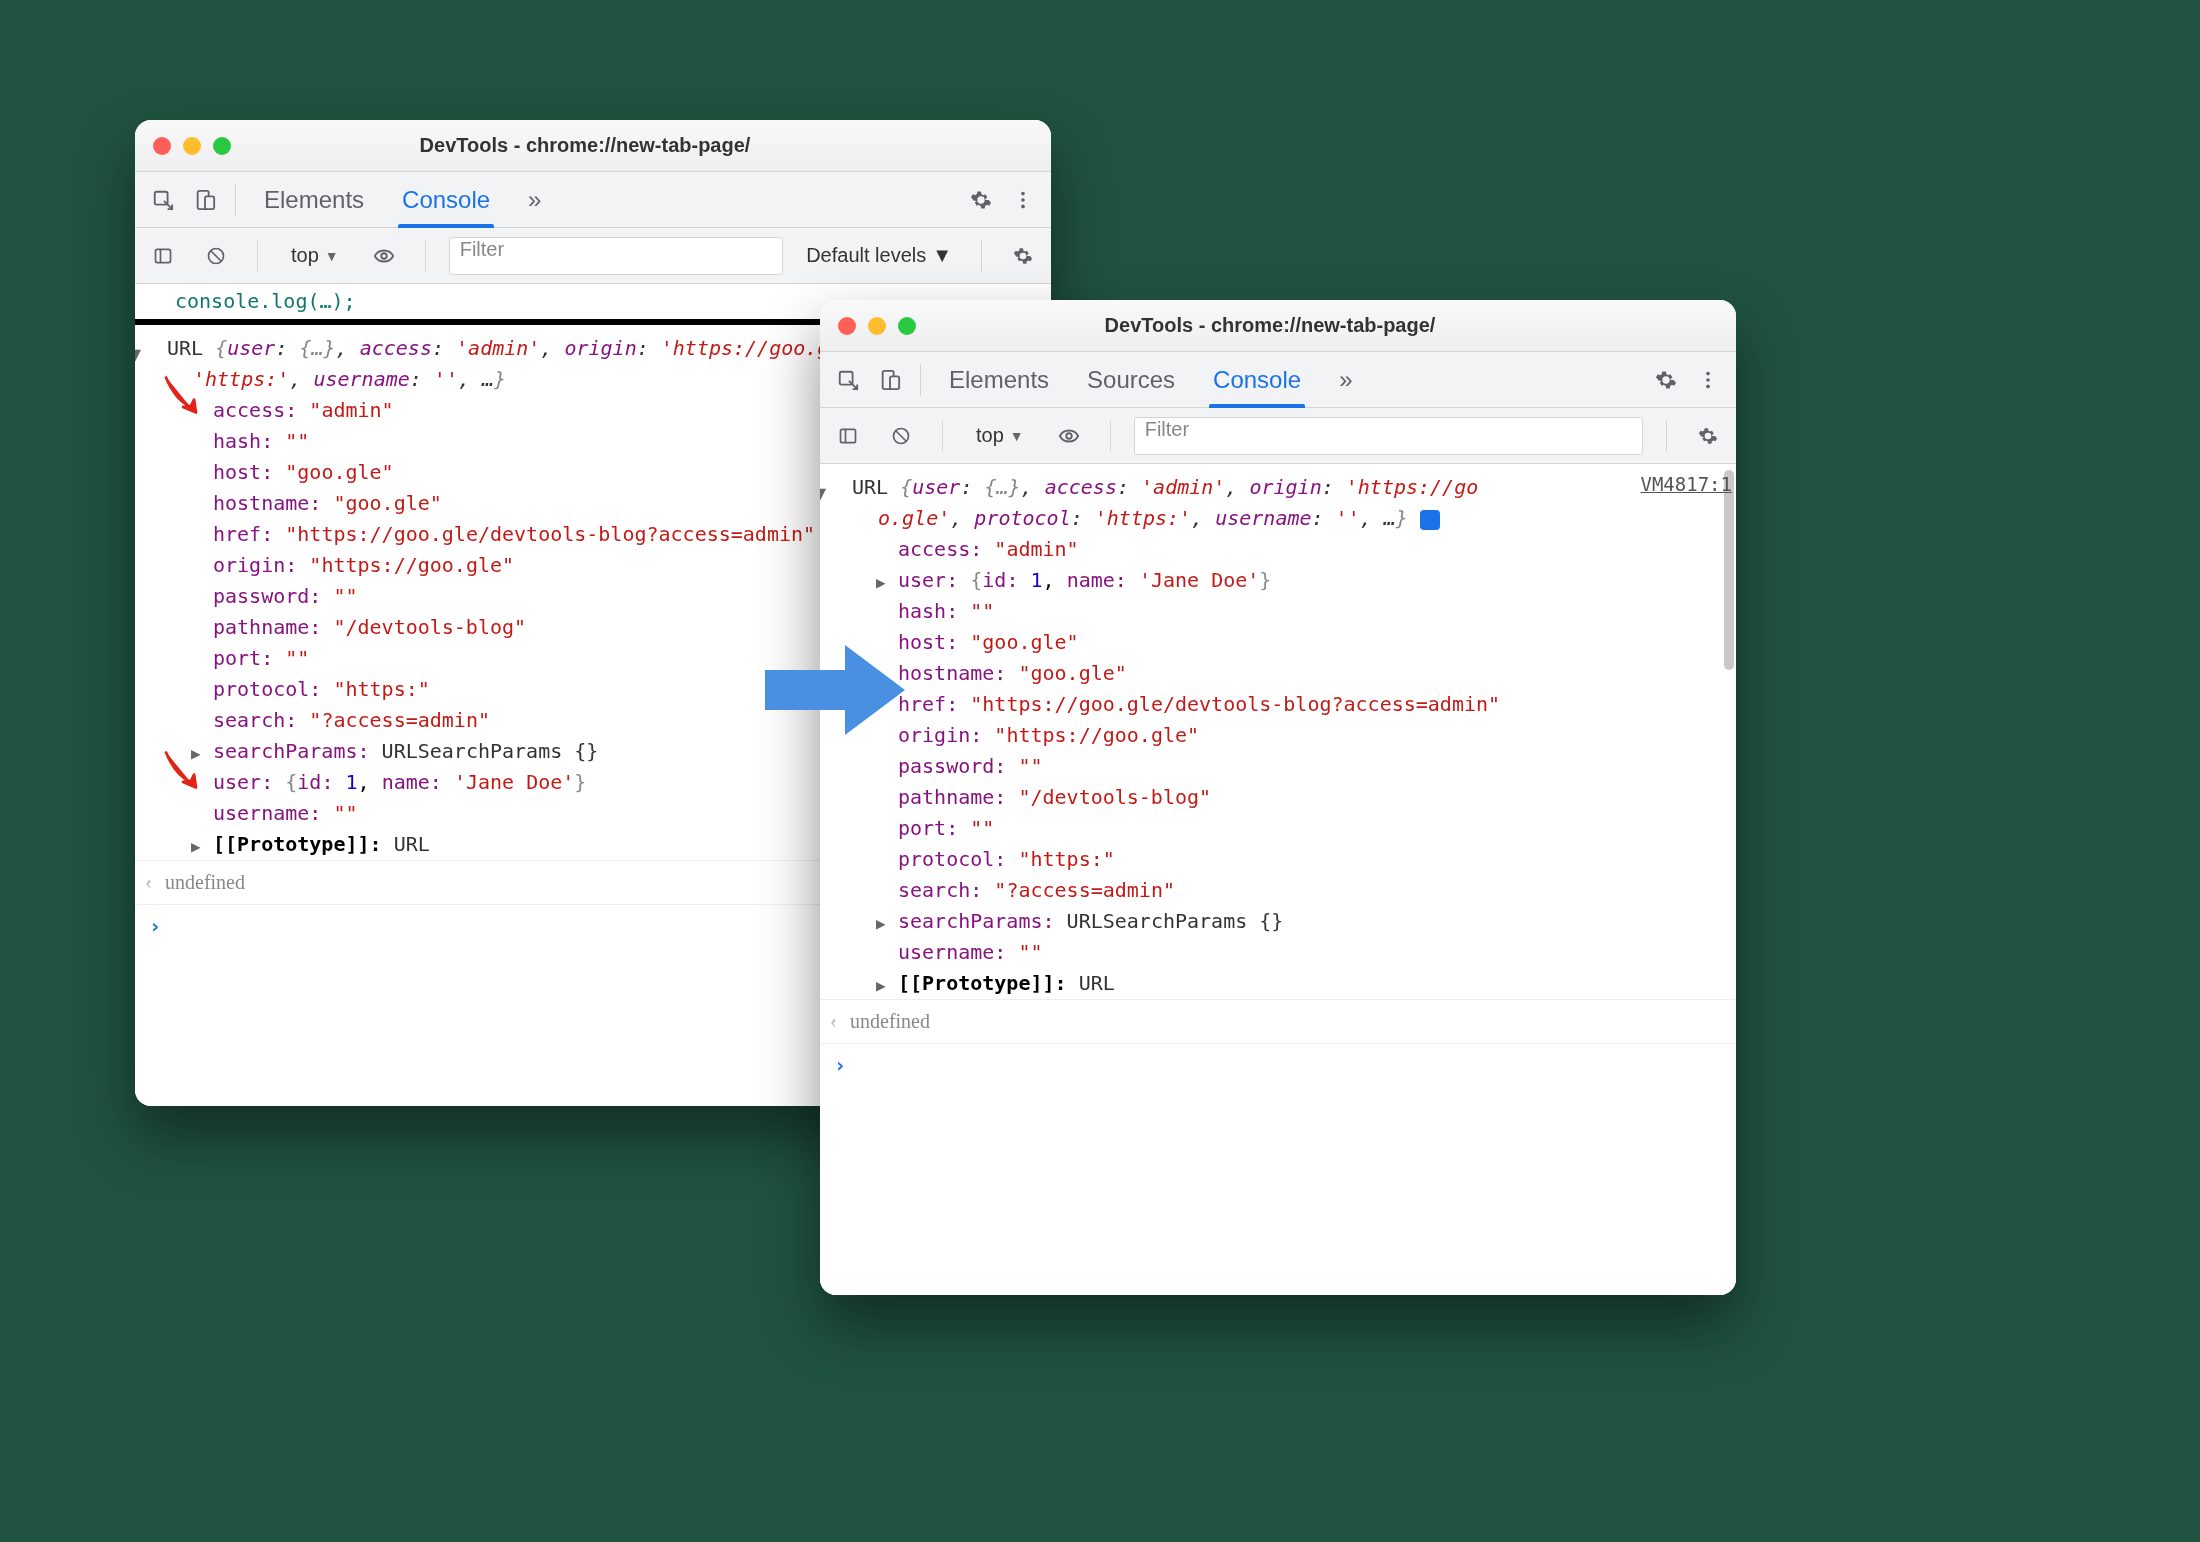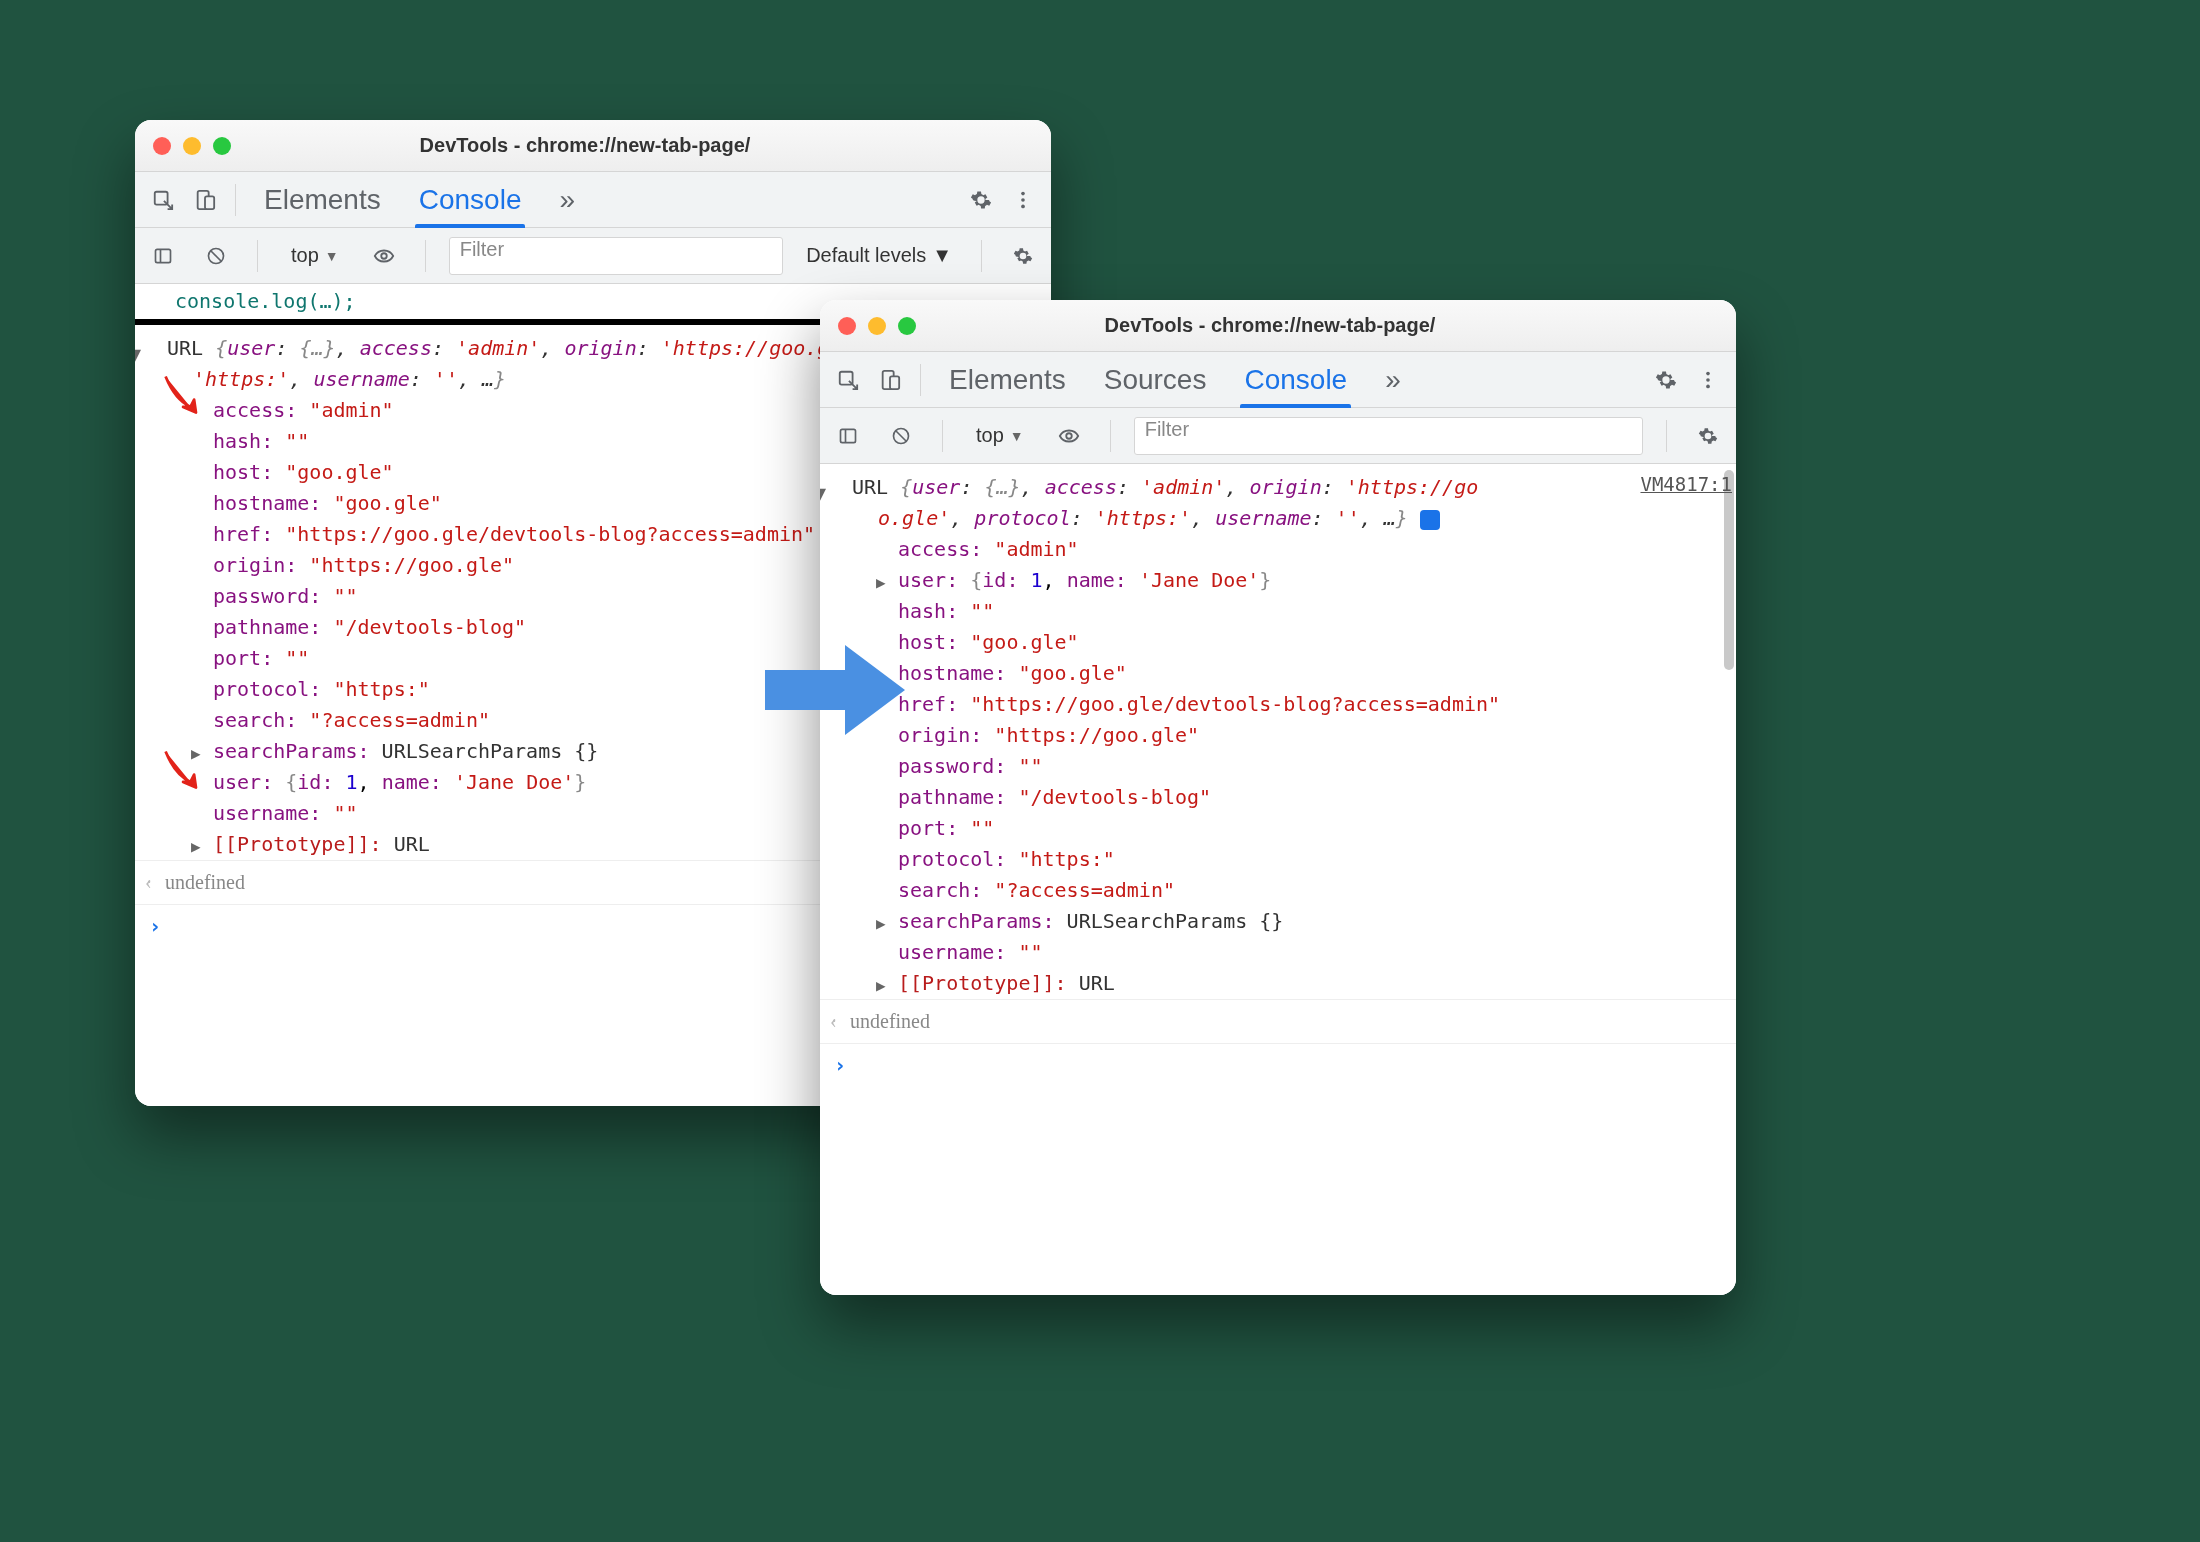--- a/index.html
+++ b/index.html
@@ -66,21 +66,21 @@
     display:flex; align-items:center; justify-content:center;
     color:#5f6368;
     border-radius:4px;
     flex-shrink:0;
   }
   .icon-btn svg { display:block; }
   .tab {
     padding: 0 16px;
     height: 56px;
     display:flex; align-items:center;
-    font-size: 28px;
+    font-size: 24px;
     color:#5f6368;
     position:relative;
   }
   .tab.active { color:#1a73e8; }
   .tab.active::after {
     content:"";
     position:absolute;
     left:12px; right:12px; bottom:0;
     height:4px; background:#1a73e8; border-radius:2px 2px 0 0;
   }
@@ -144,21 +144,21 @@
     color:#666;
   }
   .k { color:#881280; }
   .v-str { color:#c41a16; }
   .v-num { color:#1c00cf; }
   .typename { color:#333; font-style:normal; }
   .dim-brace { color:#888; }
   .prop-list { padding-left: 78px; }
   .prop-line { white-space: nowrap; position:relative; }
   .prop-line .pd { position:absolute; left:-22px; top:6px; color:#666; font-size:16px; }
-  .proto-k { color:#b91c1c; }
+  .proto-k { color:#000000;font-weight:bold; }
   .source-link {
     position:absolute;
     right:4px; top:6px;
     color:#555;
     text-decoration: underline;
     font-family: "SF Mono", Menlo, monospace;
     font-size: 19px;
   }
   .undef-row {
     color:#888;

